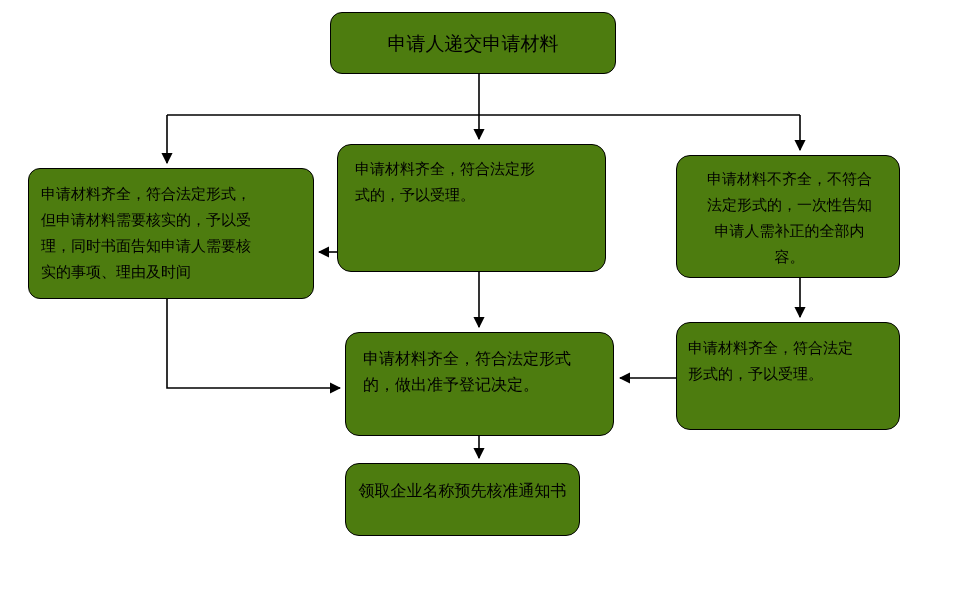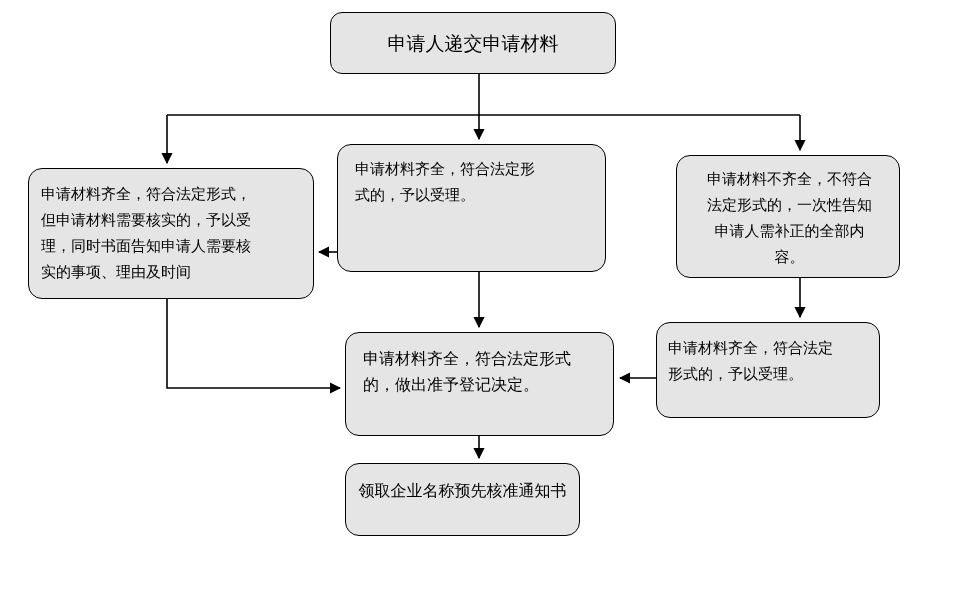--- a/index.html
+++ b/index.html
@@ -22,37 +22,37 @@
     left: 0;
     top: 0;
     width: 974px;
     height: 589px;
   }
   .node {
     position: absolute;
     box-sizing: border-box;
     border: 1px solid #000000;
     border-radius: 14px;
-    background: #e5e5e5;
+    background: #4d7c0f;
     z-index: 2;
   }
   .node-text {
     font-family: "DejaVu Sans", "Liberation Sans", sans-serif;
     color: #000000;
     white-space: pre-line;
     letter-spacing: 0px;
   }
   
   .n-submit      { left: 330px; top: 12px;  width: 286px; height: 62px;  border-radius: 12px; }
   .n-submit .node-text {
     font-size: 19px; line-height: 26px; text-align: center;
     padding: 17px 10px 0 10px;
   }
 
-  .n-verify      { left: 28px;  top: 168px; width: 286px; height: 131px; }
+  .n-verify      { left: 28px;  top: 168px; width: 286px; height: 131px; border-radius: 12px; }
   .n-verify .node-text {
     font-size: 15px; line-height: 26px; text-align: left;
     padding: 12px 9px 0 12px;
   }
 
   .n-accept-mid  { left: 337px; top: 144px; width: 269px; height: 128px; }
   .n-accept-mid .node-text {
     font-size: 15px; line-height: 26px; text-align: left;
     padding: 11px 10px 0 17px;
   }
@@ -62,21 +62,21 @@
     font-size: 15px; line-height: 26px; text-align: center;
     padding: 10px 8px 0 11px;
   }
 
   .n-approve     { left: 345px; top: 332px; width: 269px; height: 104px; }
   .n-approve .node-text {
     font-size: 16px; line-height: 26px; text-align: left;
     padding: 13px 10px 0 17px;
   }
 
-  .n-accept-right{ left: 656px; top: 322px; width: 224px; height: 96px; }
+  .n-accept-right{ left: 676px; top: 322px; width: 224px; height: 108px; }
   .n-accept-right .node-text {
     font-size: 15px; line-height: 26px; text-align: left;
     padding: 12px 8px 0 11px;
   }
 
   .n-receive     { left: 345px; top: 463px; width: 235px; height: 73px; }
   .n-receive .node-text {
     font-size: 16px; line-height: 26px; text-align: center;
     padding: 14px 8px 0 8px;
   }

